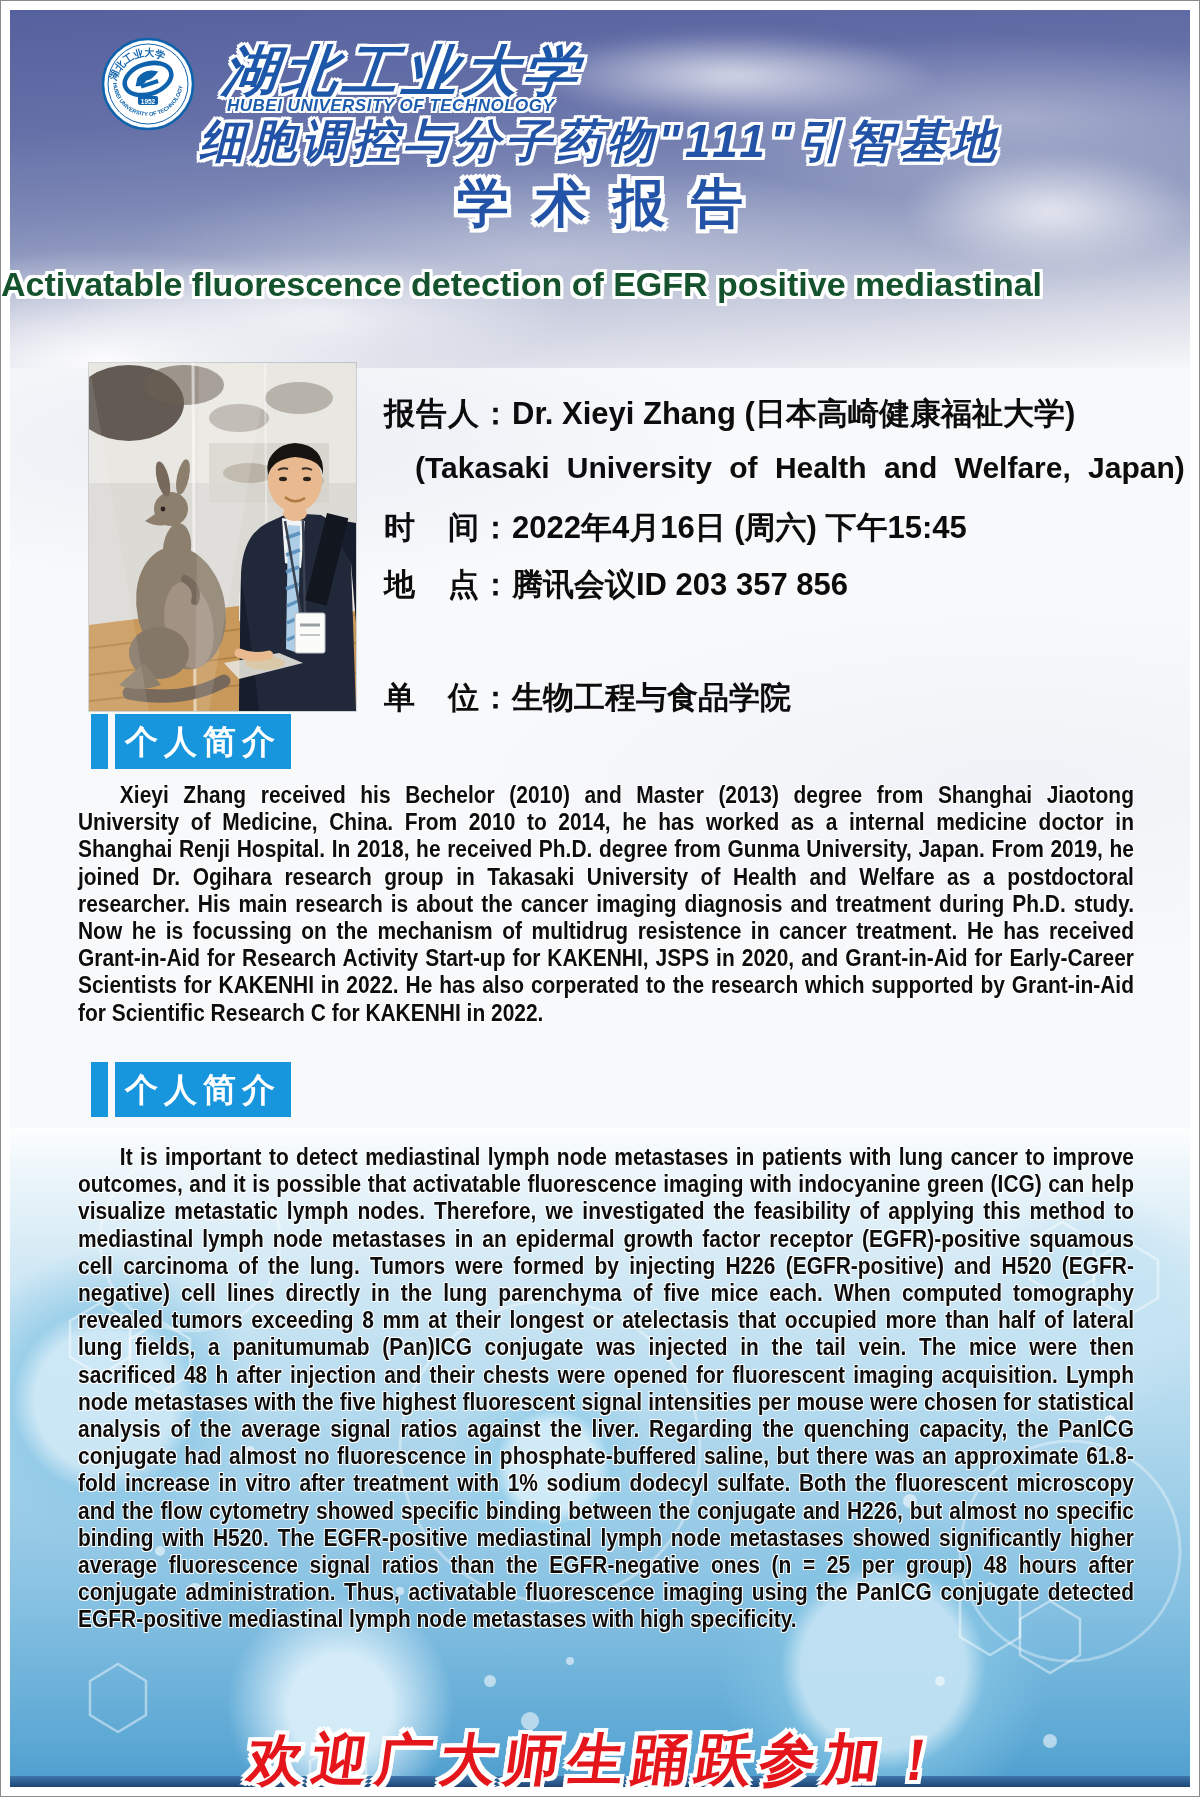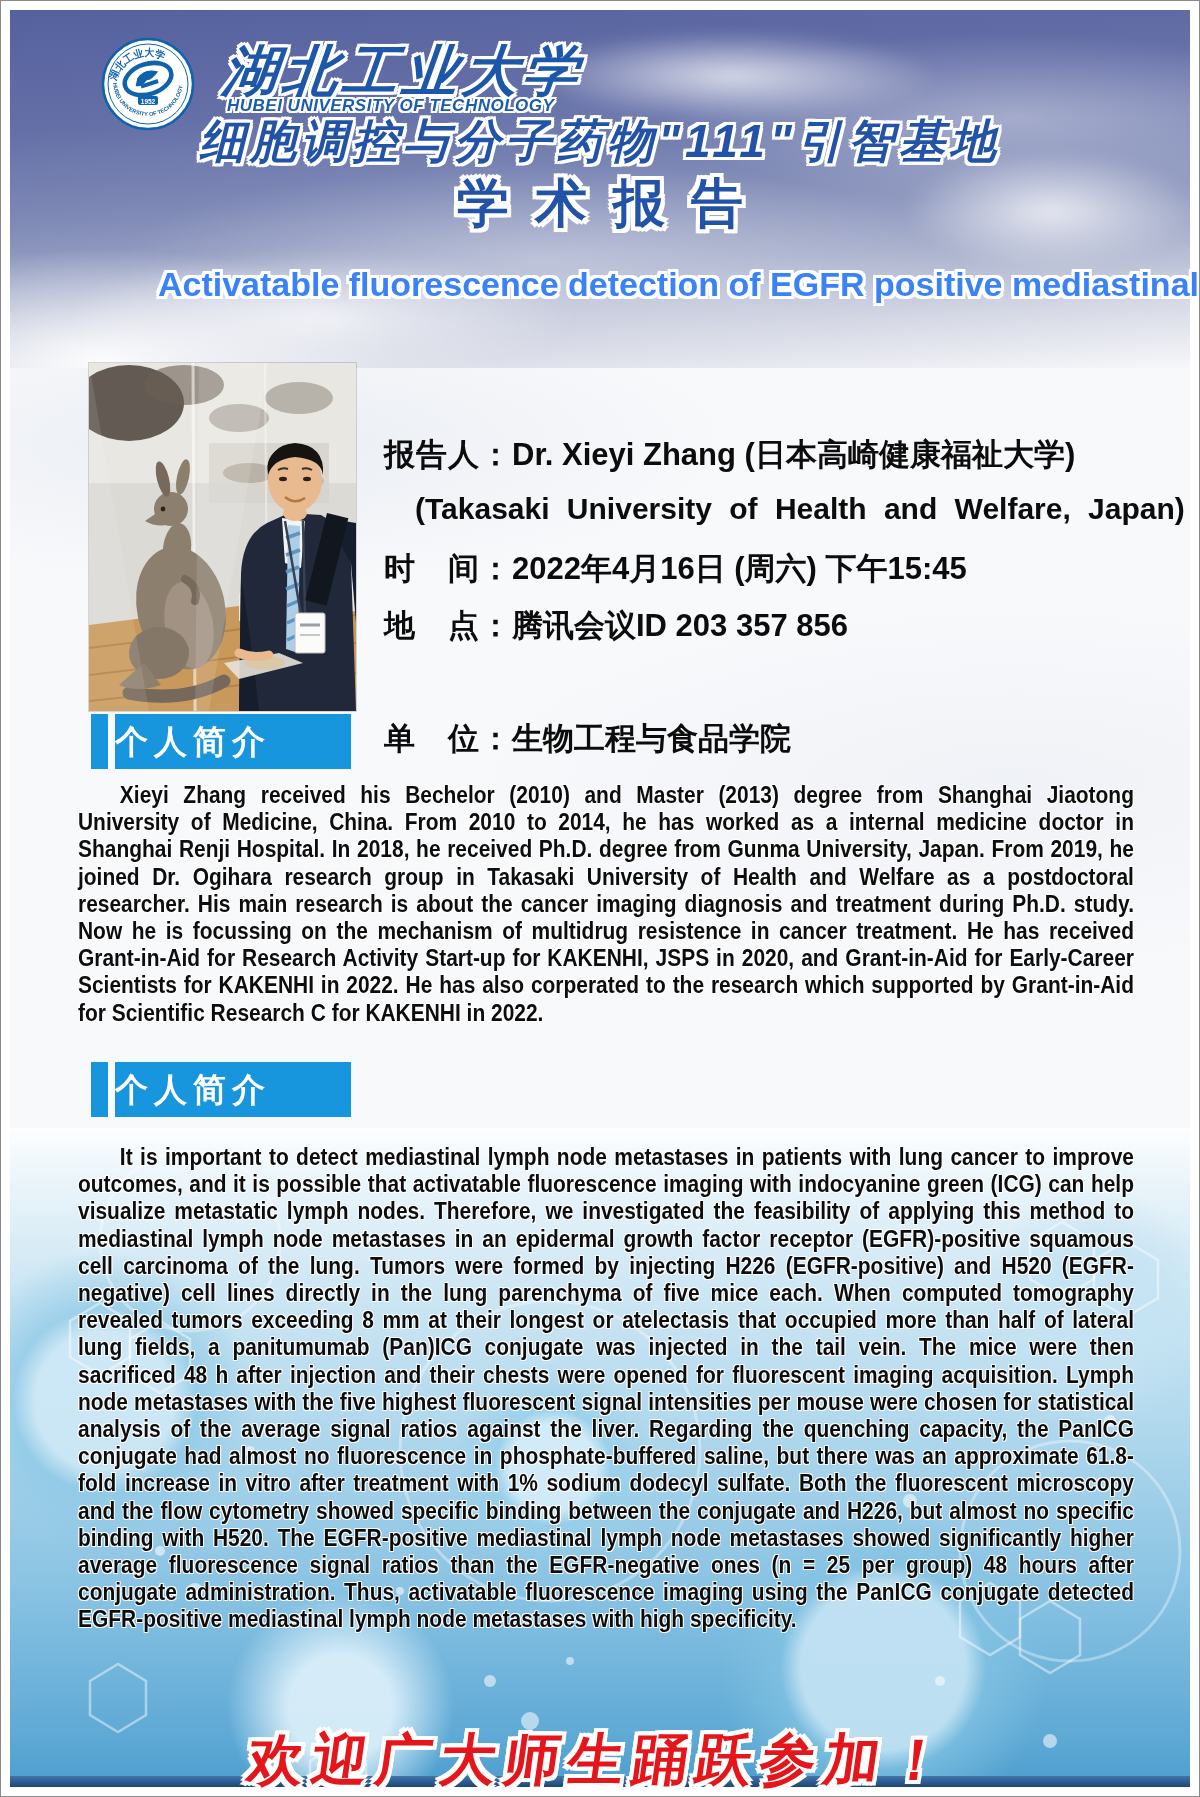--- a/index.html
+++ b/index.html
@@ -47,34 +47,34 @@
   .logo-wrap{position:absolute;left:100px;top:32px;width:560px;height:92px;}
   .logo-seal{position:absolute;left:0;top:4px;}
   .cn-name{position:absolute;left:122px;top:2px;font-size:55px;font-weight:bold;font-style:italic;
     color:#1c57a9;letter-spacing:5px;transform:skewX(-6deg);}
   .en-name{position:absolute;left:126px;top:63px;font-size:17px;font-weight:bold;font-style:italic;
     color:#1c5cae;letter-spacing:.5px;}
   .base-title{position:absolute;left:0;width:100%;top:110px;text-align:center;
     font-size:46px;font-weight:bold;color:#2353a6;letter-spacing:5px;font-style:italic;}
   .seminar-title{position:absolute;left:0;width:100%;top:168px;text-align:center;
     font-size:52px;font-weight:bold;color:#2353a6;letter-spacing:26px;text-indent:26px;}
-  .eng-title{position:absolute;left:0;width:100%;top:258px;text-align:right;
-    font-size:34px;font-weight:bold;color:#3b82f6;line-height:50px;letter-spacing:0;}
+  .eng-title{position:absolute;left:0;width:100%;top:258px;text-align:left;
+    font-size:34px;font-weight:bold;color:#14532d;line-height:50px;letter-spacing:0;}
   
   .photo{position:absolute;left:88px;top:362px;width:267px;height:348px;box-shadow:0 0 0 1px rgba(0,0,0,.15);}
   
   .info-line{position:absolute;left:383px;white-space:nowrap;font-weight:bold;color:#0c0c0c;
-    font-size:31px;margin-top:41px;}
+    font-size:31px;}
   .info-line .lbl{letter-spacing:1px;}
   .takasaki{font-size:30px;word-spacing:9px;padding-left:31px;}
   
   .sec{position:absolute;height:55px;}
   .sec .bar{position:absolute;left:0;top:0;width:17px;height:55px;background:#1795dd;}
-  .sec .box{position:absolute;left:24px;top:0;width:236px;height:55px;background:#1795dd;
-    color:#fff;font-size:33px;font-weight:bold;letter-spacing:6px;text-align:left;line-height:55px;}
+  .sec .box{position:absolute;left:24px;top:0;width:176px;height:55px;background:#1795dd;
+    color:#fff;font-size:33px;font-weight:bold;letter-spacing:6px;text-align:center;line-height:55px;}
   
   .para{position:absolute;left:77px;width:1160px;transform:scaleX(0.9103);transform-origin:0 0;
     font-size:23px;font-weight:bold;color:#0d0d0d;line-height:27.2px;text-align:justify;
     text-indent:46px;margin:0;
     text-shadow:-1px -1px 0 rgba(255,255,255,.9),1px -1px 0 rgba(255,255,255,.9),
       -1px 1px 0 rgba(255,255,255,.9),1px 1px 0 rgba(255,255,255,.9);}
   
   .footer{position:absolute;left:0;width:100%;top:1722px;text-align:center;
     font-size:56px;font-weight:bold;color:#e4151b;letter-spacing:8px;transform:skewX(-8deg);}
 </style>

